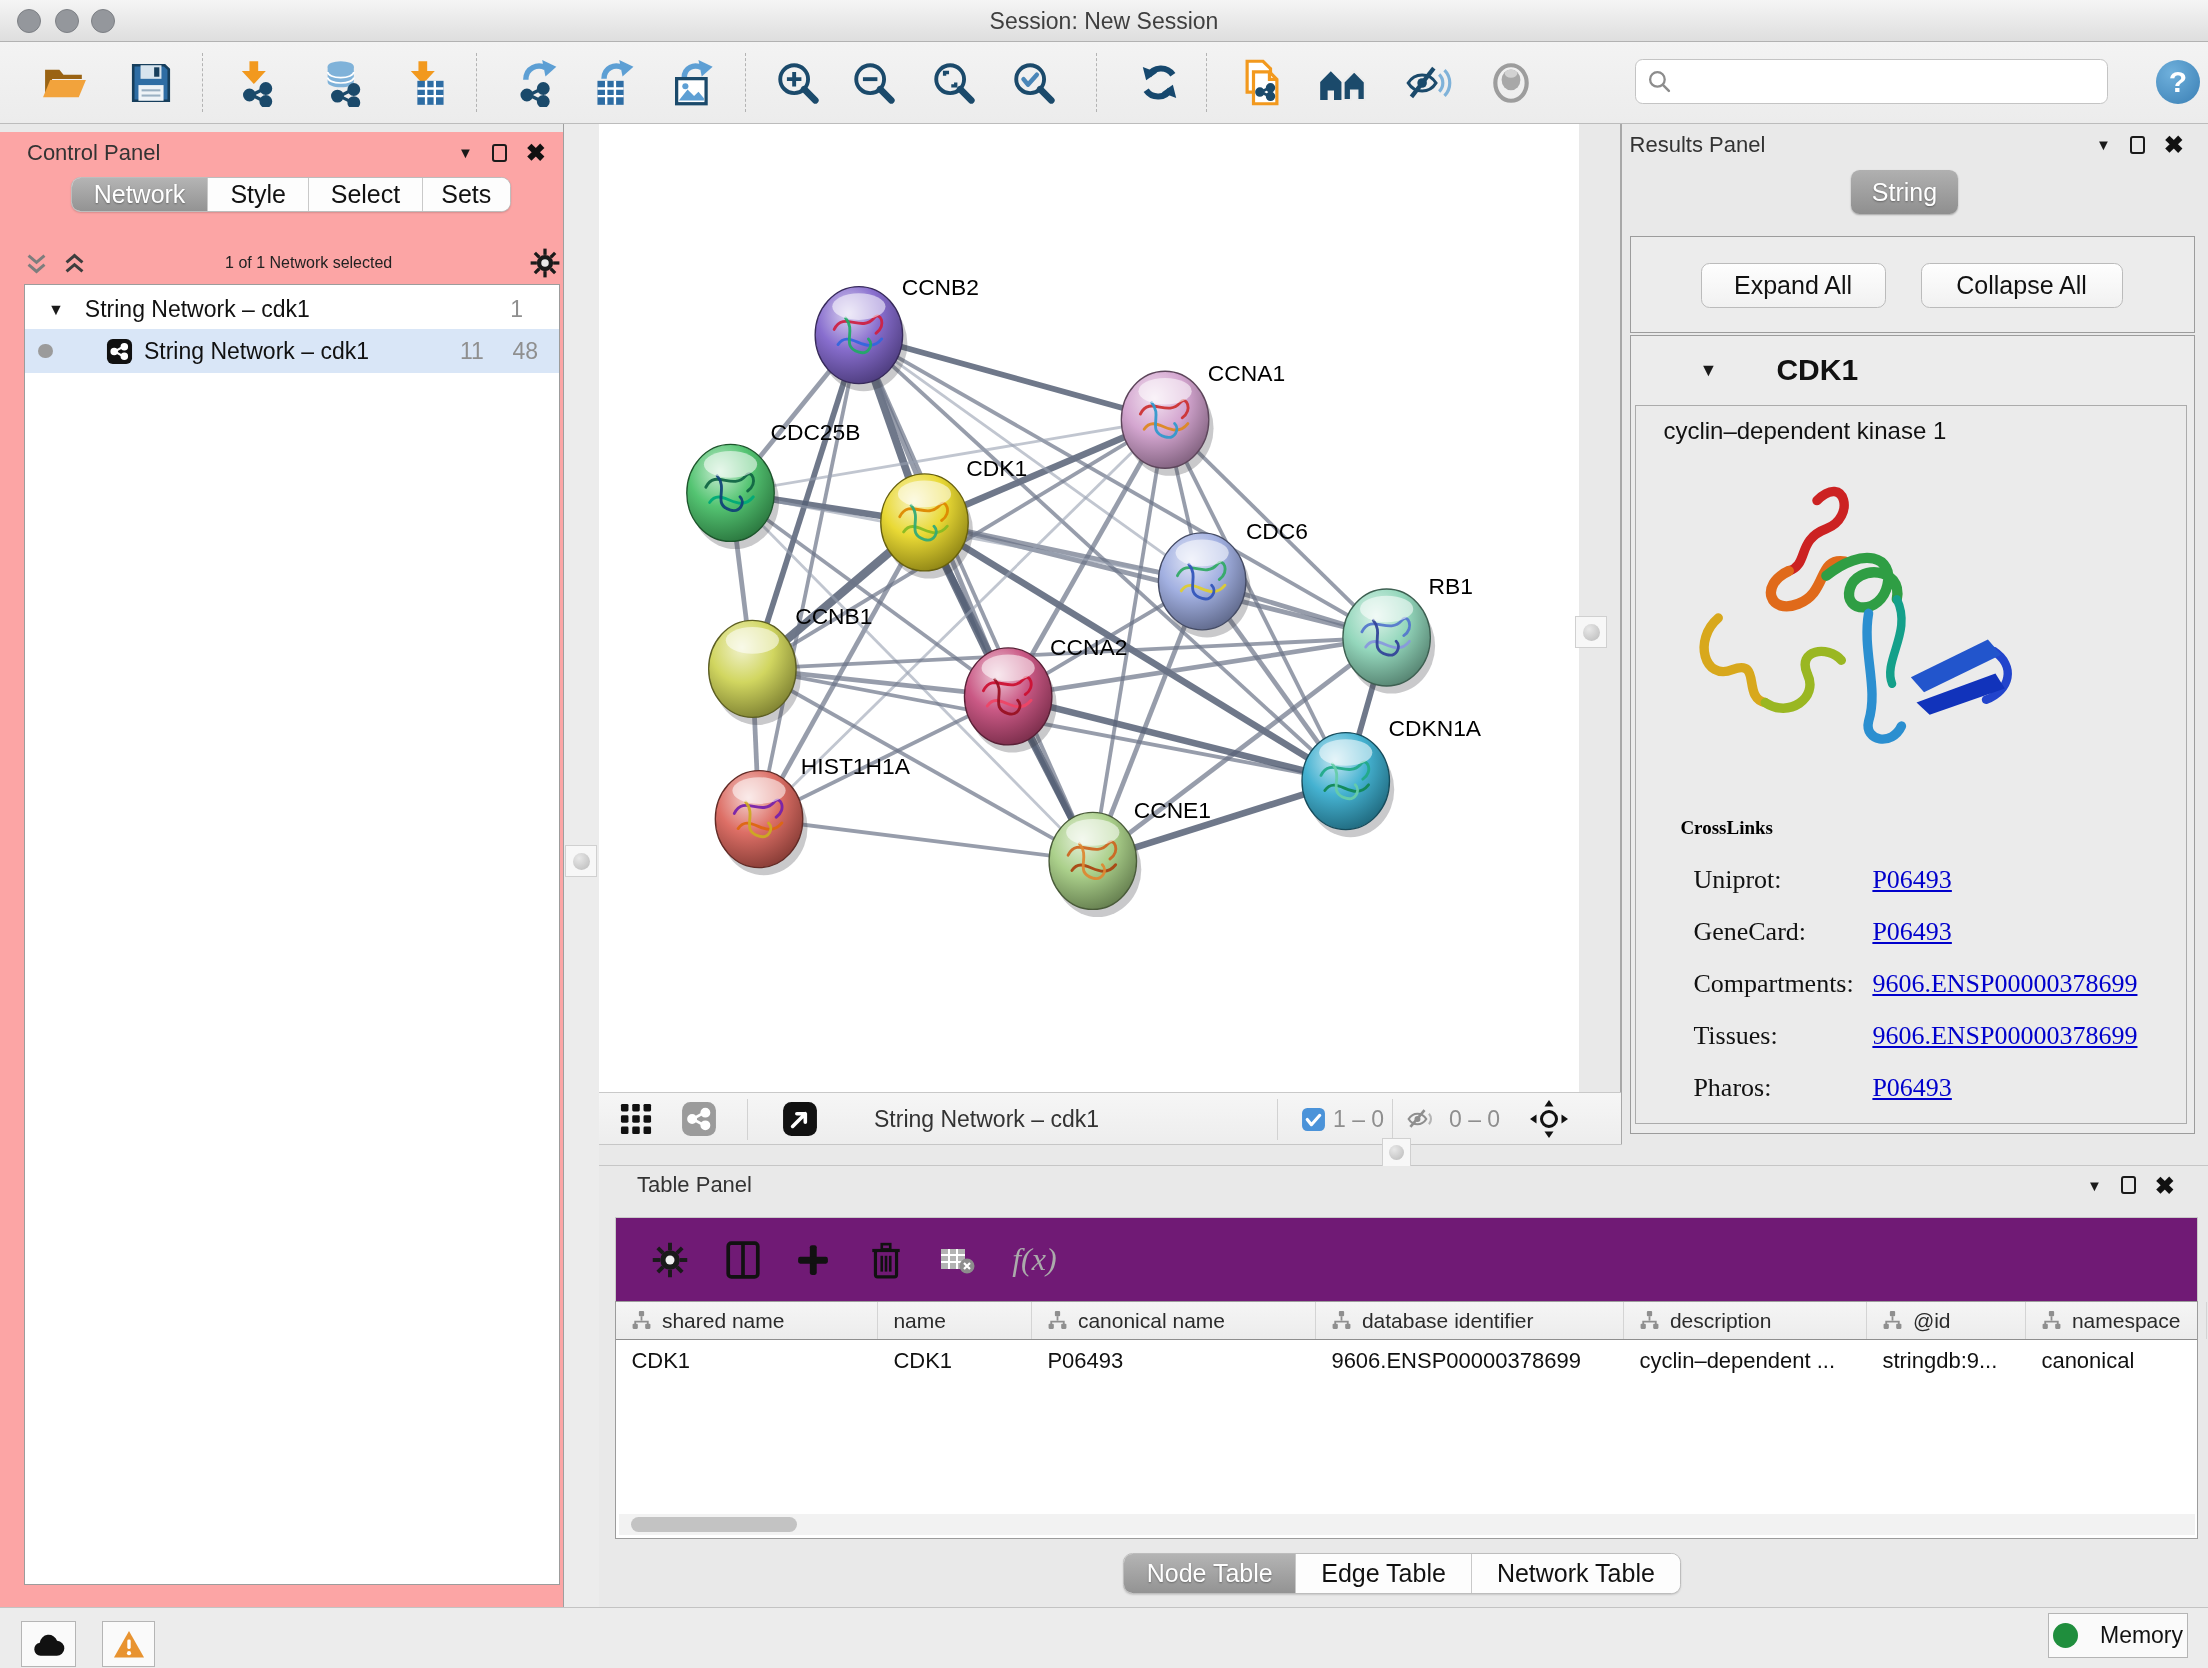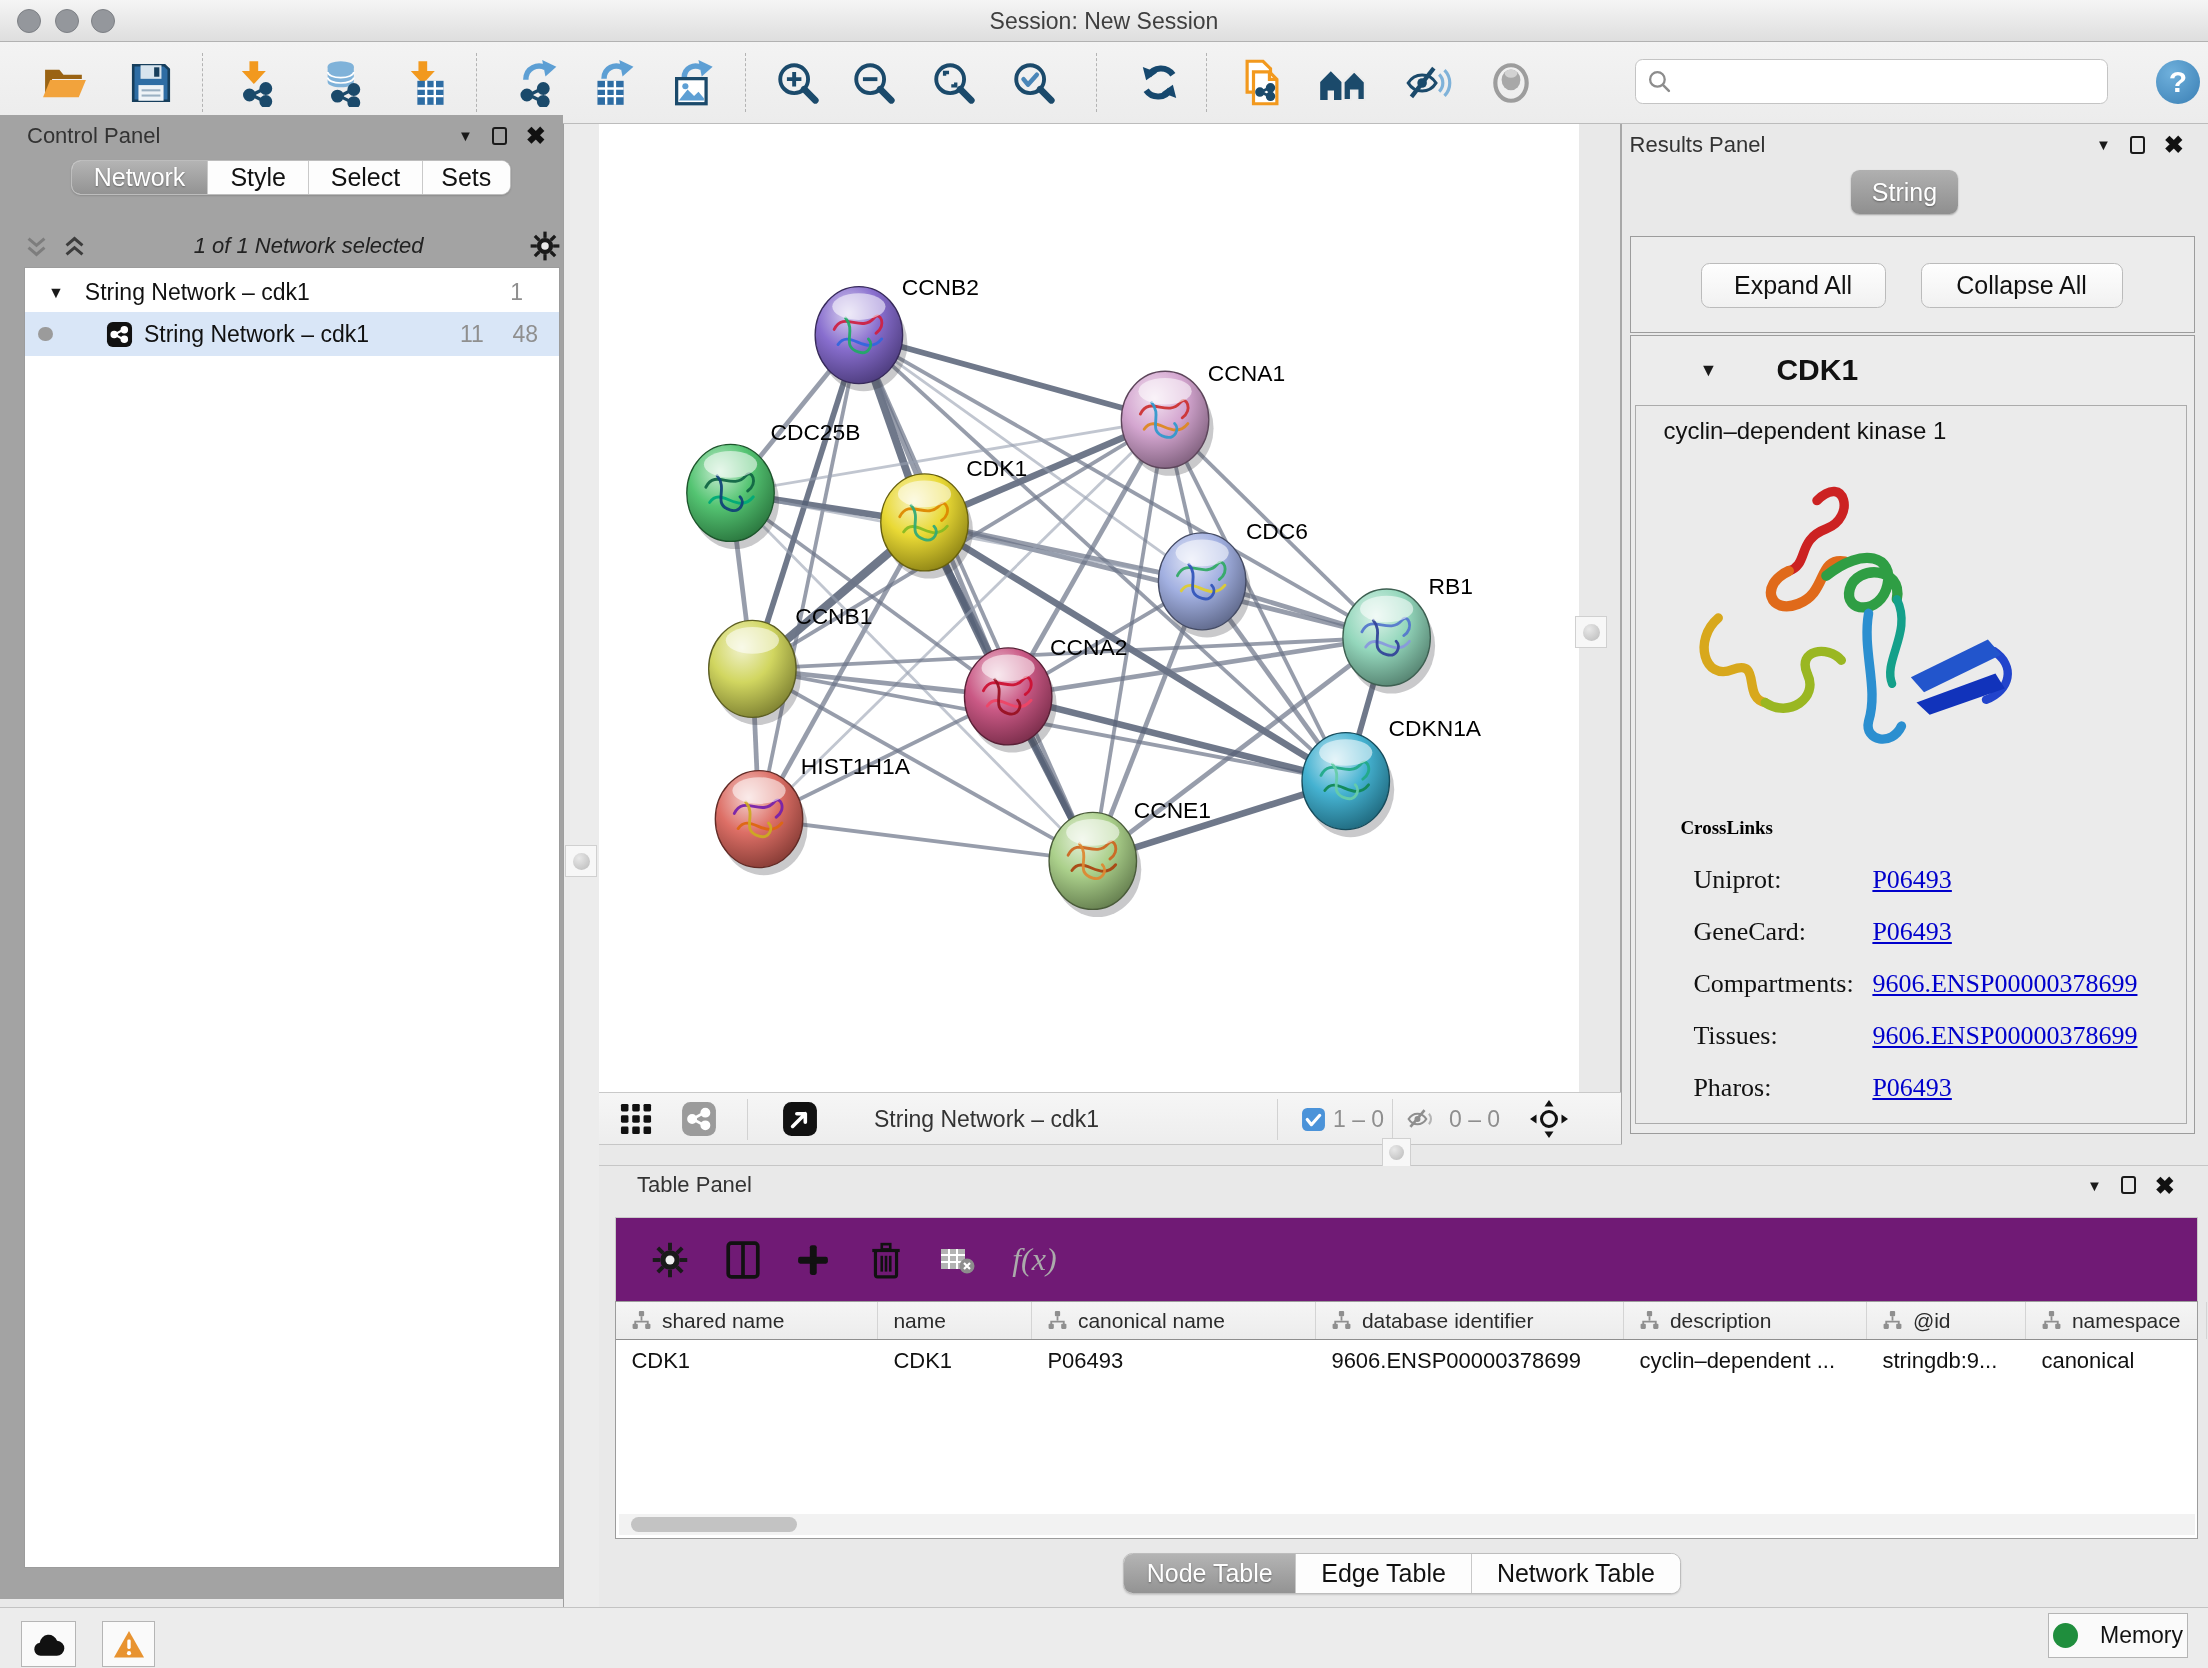--- a/index.html
+++ b/index.html
@@ -28,32 +28,32 @@
     display:flex; align-items:center; justify-content:center; }
 
   
   .panel-title { font-size:22px; color:#333; }
   .wctrl { display:flex; align-items:center; gap:19px; }
   .wc-menu { font-size:15px; color:#1a1a1a; }
   .wc-float { width:15px; height:18px; border:2.9px solid #1a1a1a; border-radius:2.9px; display:inline-block; }
   .wc-close { font-size:24px; font-weight:bold; color:#111; line-height:19px; }
 
   
-  .control-panel { position:absolute; left:0; top:115px; width:563px; height:1484px; background:#a3a3a3; }
+  .control-panel { position:absolute; left:0; top:132px; width:563px; height:1484px; background:#fca5a5; }
   .cp-head { position:absolute; left:27px; top:7.6px; }
   .cp-ctrl { position:absolute; left:458px; top:11.4px; }
   .tabs { position:absolute; display:flex; border:1px solid #bdbdbd; border-radius:9.5px;
     overflow:hidden; background:#fdfdfd; box-shadow:0 1px 1.9px rgba(0,0,0,.15); }
   .tab { height:100%; display:flex; align-items:center; justify-content:center; font-size:25px;
     color:#111; background:#fdfdfd; border-right:1px solid #c9c9c9; cursor:pointer; }
   .tab:last-child { border-right:none; }
   .tab.active { background:linear-gradient(#b4b4b4,#939393); color:#fff; text-shadow:0 1px 1.9px rgba(0,0,0,.35); }
   .cp-tabs { left:71px; top:45px; width:440px; height:35px; }
   .cp-bar { position:absolute; left:24px; top:110px; width:536px; height:42px; display:flex; align-items:center; }
-  .cp-bar .status { flex:1; text-align:center; font-size:22px; color:#222;font-style:italic; }
+  .cp-bar .status { flex:1; text-align:center; font-size:16px; color:#222; }
   .cp-box { position:absolute; left:24px; top:152px; width:536px; height:1301px; background:#fff; border:1.9px solid #9c9c9c; }
   .tree-row { position:relative; height:44px; display:flex; align-items:center; font-size:23px; color:#111; }
   .tree-row.selected { background:#d9e6f7; }
   .tree-num { color:#8f8f8f; }
 
   
   .network-panel { position:absolute; left:599px; top:124px; width:980px; height:968px; background:#fff; }
   .vdivider { position:absolute; left:1579px; top:124px; width:43px; height:1021px; background:#e9e9e9; border-right:2.9px solid #a8a8a8; }
   .vdivider-l { position:absolute; left:563px; top:124px; width:36px; height:1484px; background:#ececec; border-left:1.9px solid #9f9f9f; }
   .handle { position:absolute; width:32px; height:32px; background:#f7f7f7; border:1px solid #d0d0d0; display:flex; align-items:center; justify-content:center; }

